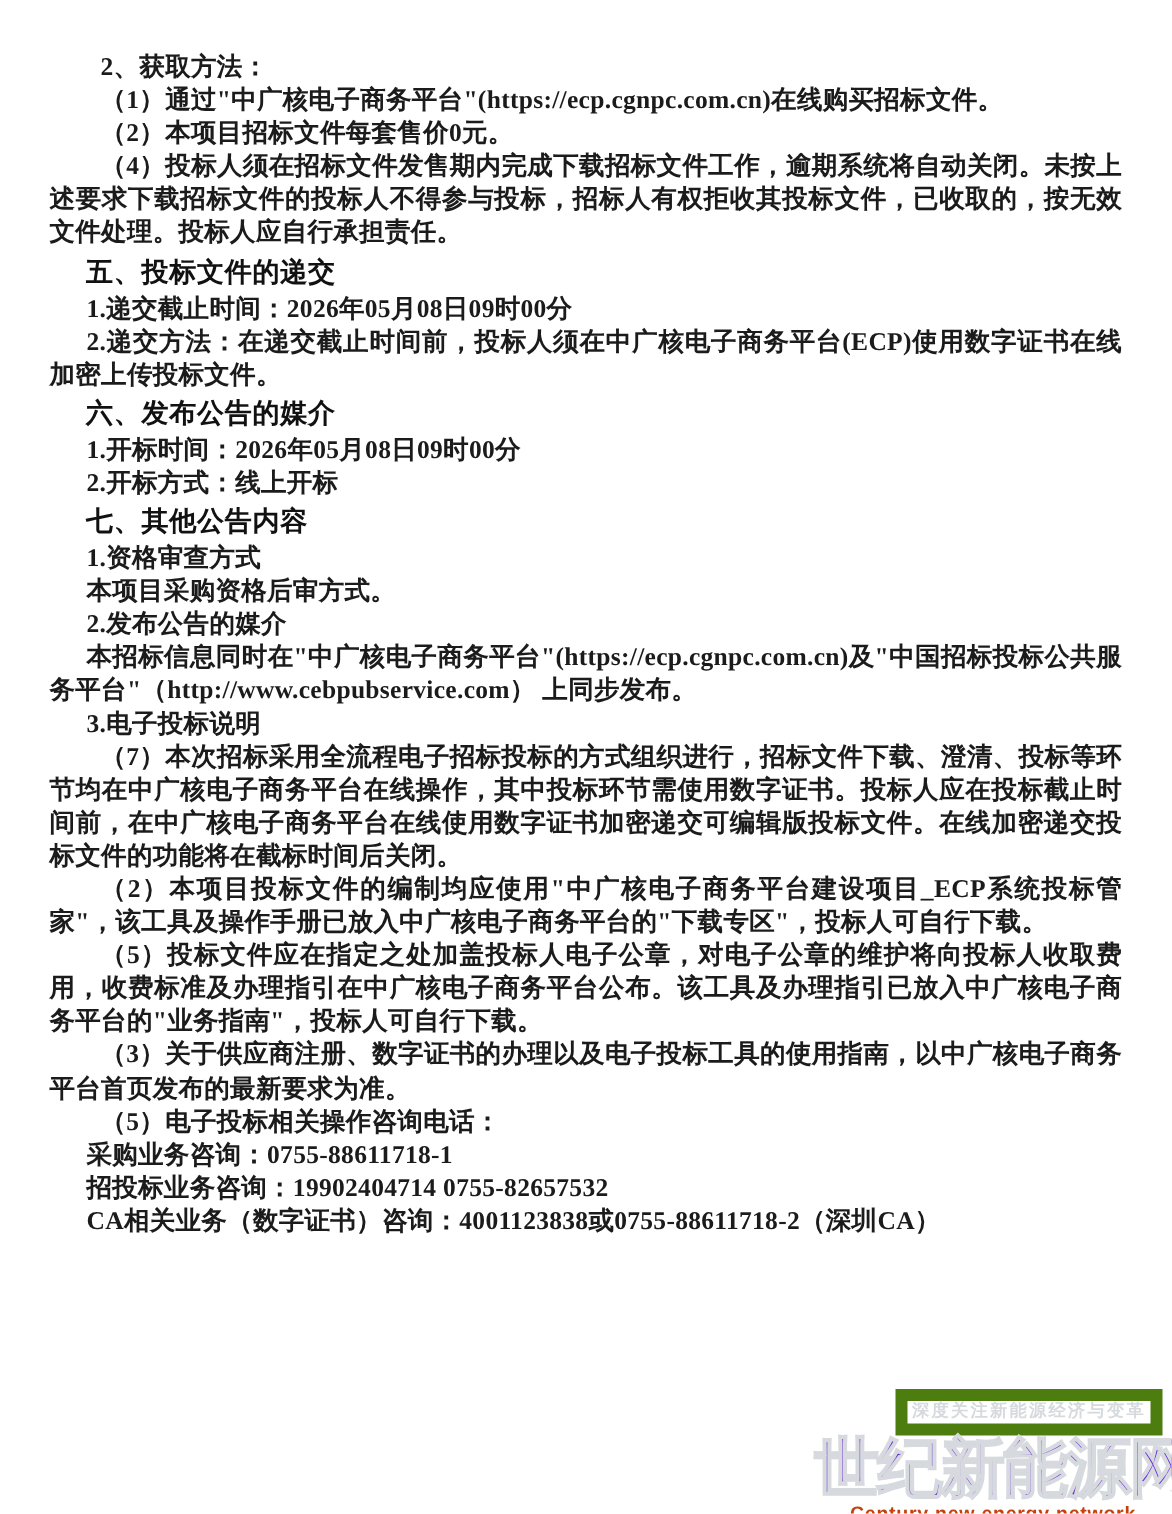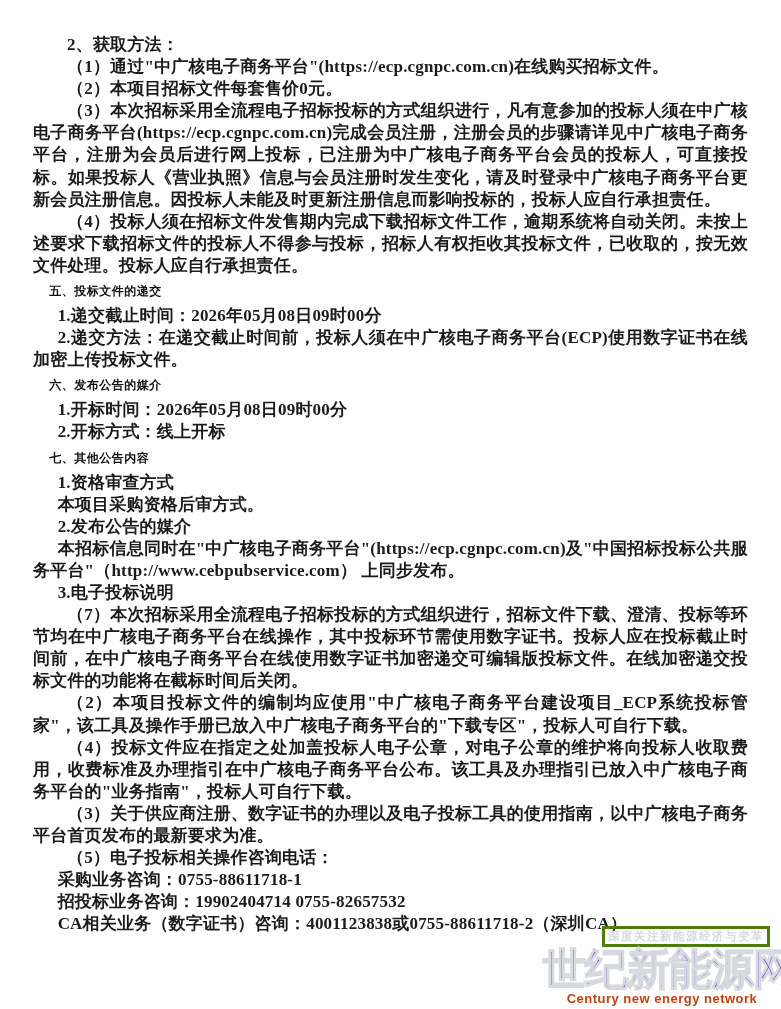--- a/index.html
+++ b/index.html
@@ -24,40 +24,40 @@
     line-height: 22.1px;
     text-align: justify;
     letter-spacing: 0.2px;
     word-break: break-all;
     font-weight: bold;
   }
   .p2 { text-indent: 2em; }
   .p1 { text-indent: 1.45em; }
   .hd {
     margin: 3px 0 2px 0;
-    font-size: 12px;
+    font-size: 18px;
     line-height: 23px;
     font-weight: bold;
     text-indent: 1.35em;
     color: #111111;
     letter-spacing: 0.5px;
   }
   
   .watermark {
     position: absolute;
     left: 543px; top: 926px;
     width: 238px;
     text-align: center;
     pointer-events: none;
     user-select: none;
   }
   .wm-tagline {
     display: inline-block;
     margin-left: 48px;
-    border: 3px solid #4d7c0f;
+    border: 8px solid #4d7c0f;
     color: #d6dade;
     font-size: 11.5px;
     font-weight: bold;
     line-height: 13px;
     padding: 1px 3px;
     letter-spacing: 1.5px;
     white-space: nowrap;
   }
   .wm-title {
     margin-top: 0px;
@@ -80,40 +80,39 @@
     white-space: nowrap;
   }
 </style>
 </head>
 <body>
 
 <div class="doc">
   <p class="p2">2、获取方法：</p>
   <p class="p2">（1）通过"中广核电子商务平台"(https://ecp.cgnpc.com.cn)在线购买招标文件。</p>
   <p class="p2">（2）本项目招标文件每套售价0元。</p>
-  <p class="p2">（3）本次招标采用全流程电子招标投标的方式组织进行，凡有意参加的投标人须在中广核电子商务平台(https://ecp.cgnpc.com.cn)完成会员注册，注册会员的步骤请详见中广核电子商务平台，注册为会员后进行网上投标，已注册为中广核电子商务平台会员的投标人，可直接投标。如果投标人《营业执照》信息与会员注册时发生变化，请及时登录中广核电子商务平台更新会员注册信息。因投标人未能及时更新注册信息而影响投标的，投标人应自行承担责任。</p>
   <p class="p2">（4）投标人须在招标文件发售期内完成下载招标文件工作，逾期系统将自动关闭。未按上述要求下载招标文件的投标人不得参与投标，招标人有权拒收其投标文件，已收取的，按无效文件处理。投标人应自行承担责任。</p>
 
   <h2 class="hd">五、投标文件的递交</h2>
   <p class="p1">1.递交截止时间：2026年05月08日09时00分</p>
   <p class="p1">2.递交方法：在递交截止时间前，投标人须在中广核电子商务平台(ECP)使用数字证书在线加密上传投标文件。</p>
 
   <h2 class="hd">六、发布公告的媒介</h2>
   <p class="p1">1.开标时间：2026年05月08日09时00分</p>
   <p class="p1">2.开标方式：线上开标</p>
 
   <h2 class="hd">七、其他公告内容</h2>
   <p class="p1">1.资格审查方式</p>
   <p class="p1">本项目采购资格后审方式。</p>
   <p class="p1">2.发布公告的媒介</p>
   <p class="p1">本招标信息同时在"中广核电子商务平台"(https://ecp.cgnpc.com.cn)及"中国招标投标公共服务平台"（http://www.cebpubservice.com） 上同步发布。</p>
   <p class="p1">3.电子投标说明</p>
   <p class="p2">（7）本次招标采用全流程电子招标投标的方式组织进行，招标文件下载、澄清、投标等环节均在中广核电子商务平台在线操作，其中投标环节需使用数字证书。投标人应在投标截止时间前，在中广核电子商务平台在线使用数字证书加密递交可编辑版投标文件。在线加密递交投标文件的功能将在截标时间后关闭。</p>
   <p class="p2">（2）本项目投标文件的编制均应使用"中广核电子商务平台建设项目_ECP系统投标管家"，该工具及操作手册已放入中广核电子商务平台的"下载专区"，投标人可自行下载。</p>
-  <p class="p2">（4）投标文件应在指定之处加盖投标人电子公章，对电子公章的维护将向投标人收取费用，收费标准及办理指引在中广核电子商务平台公布。该工具及办理指引已放入中广核电子商务平台的"业务指南"，投标人可自行下载。</p>
+  <p class="p2">（5）投标文件应在指定之处加盖投标人电子公章，对电子公章的维护将向投标人收取费用，收费标准及办理指引在中广核电子商务平台公布。该工具及办理指引已放入中广核电子商务平台的"业务指南"，投标人可自行下载。</p>
   <p class="p2">（3）关于供应商注册、数字证书的办理以及电子投标工具的使用指南，以中广核电子商务平台首页发布的最新要求为准。</p>
   <p class="p2">（5）电子投标相关操作咨询电话：</p>
   <p class="p1">采购业务咨询：0755-88611718-1</p>
   <p class="p1">招投标业务咨询：19902404714 0755-82657532</p>
   <p class="p1">CA相关业务（数字证书）咨询：4001123838或0755-88611718-2（深圳CA）</p>
 </div>
 
 <div class="watermark">
   <div class="wm-tagline">深度关注新能源经济与变革</div>
   <div class="wm-title">世纪新能源网</div>

